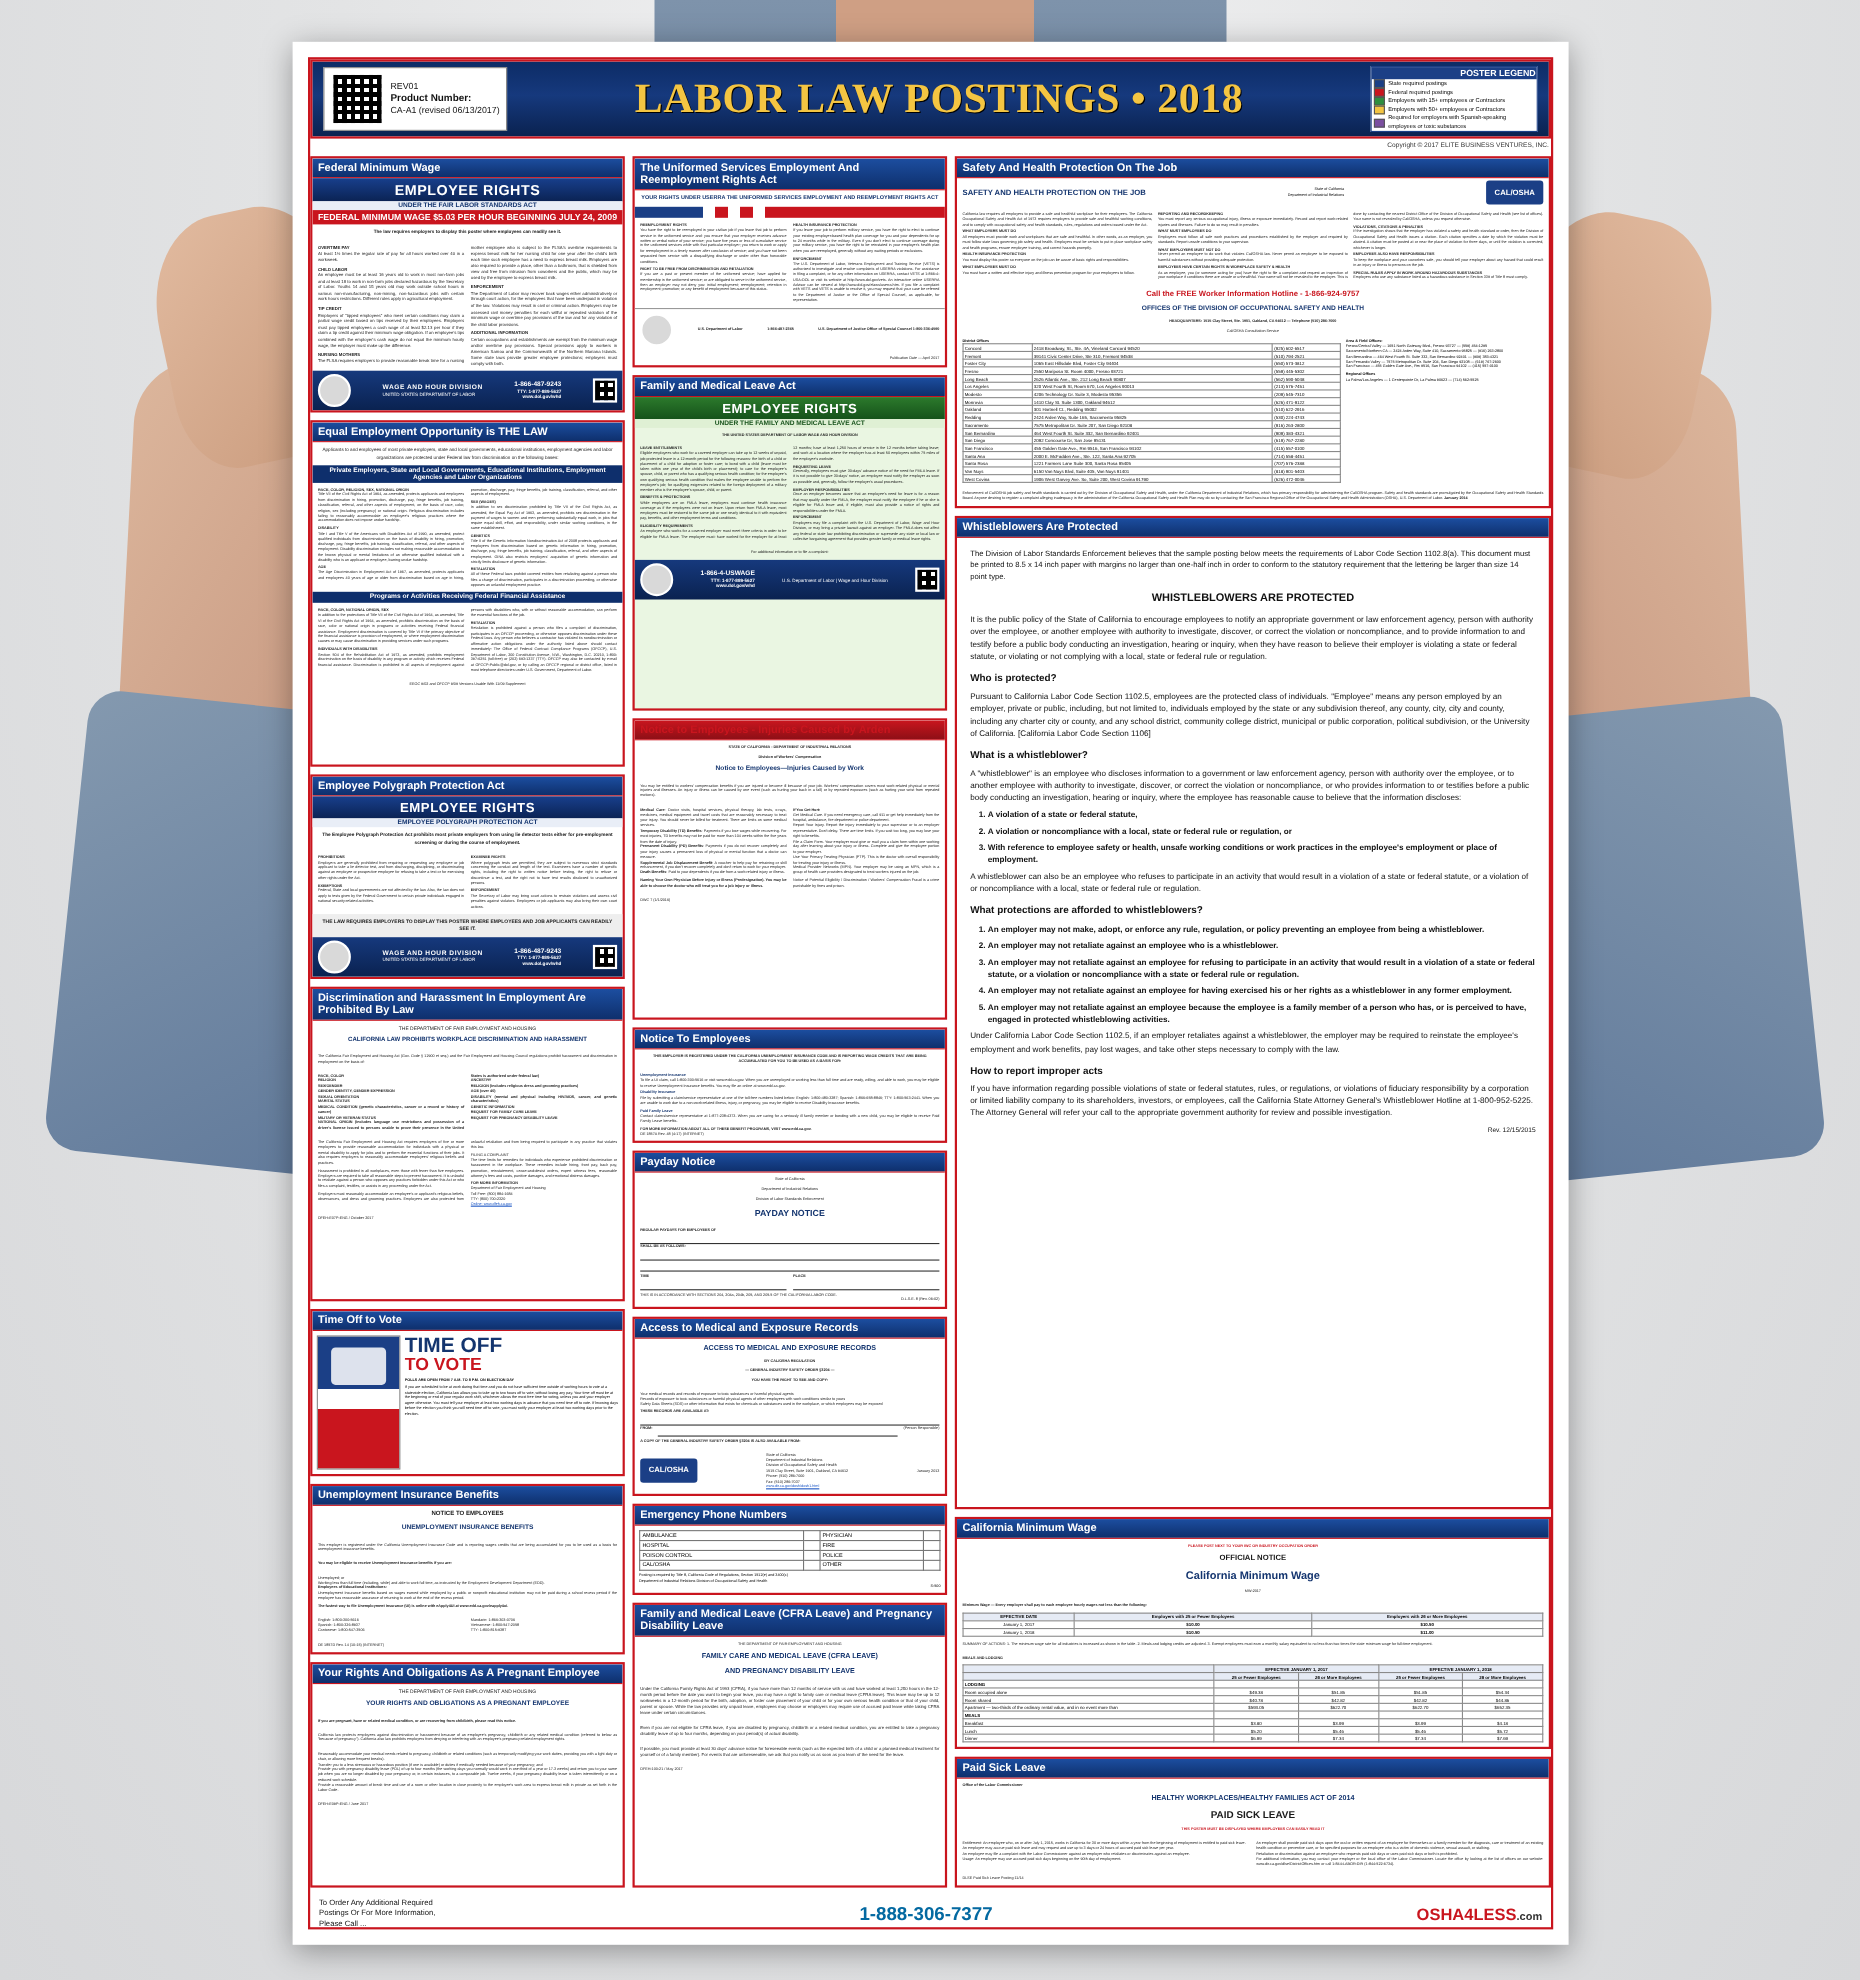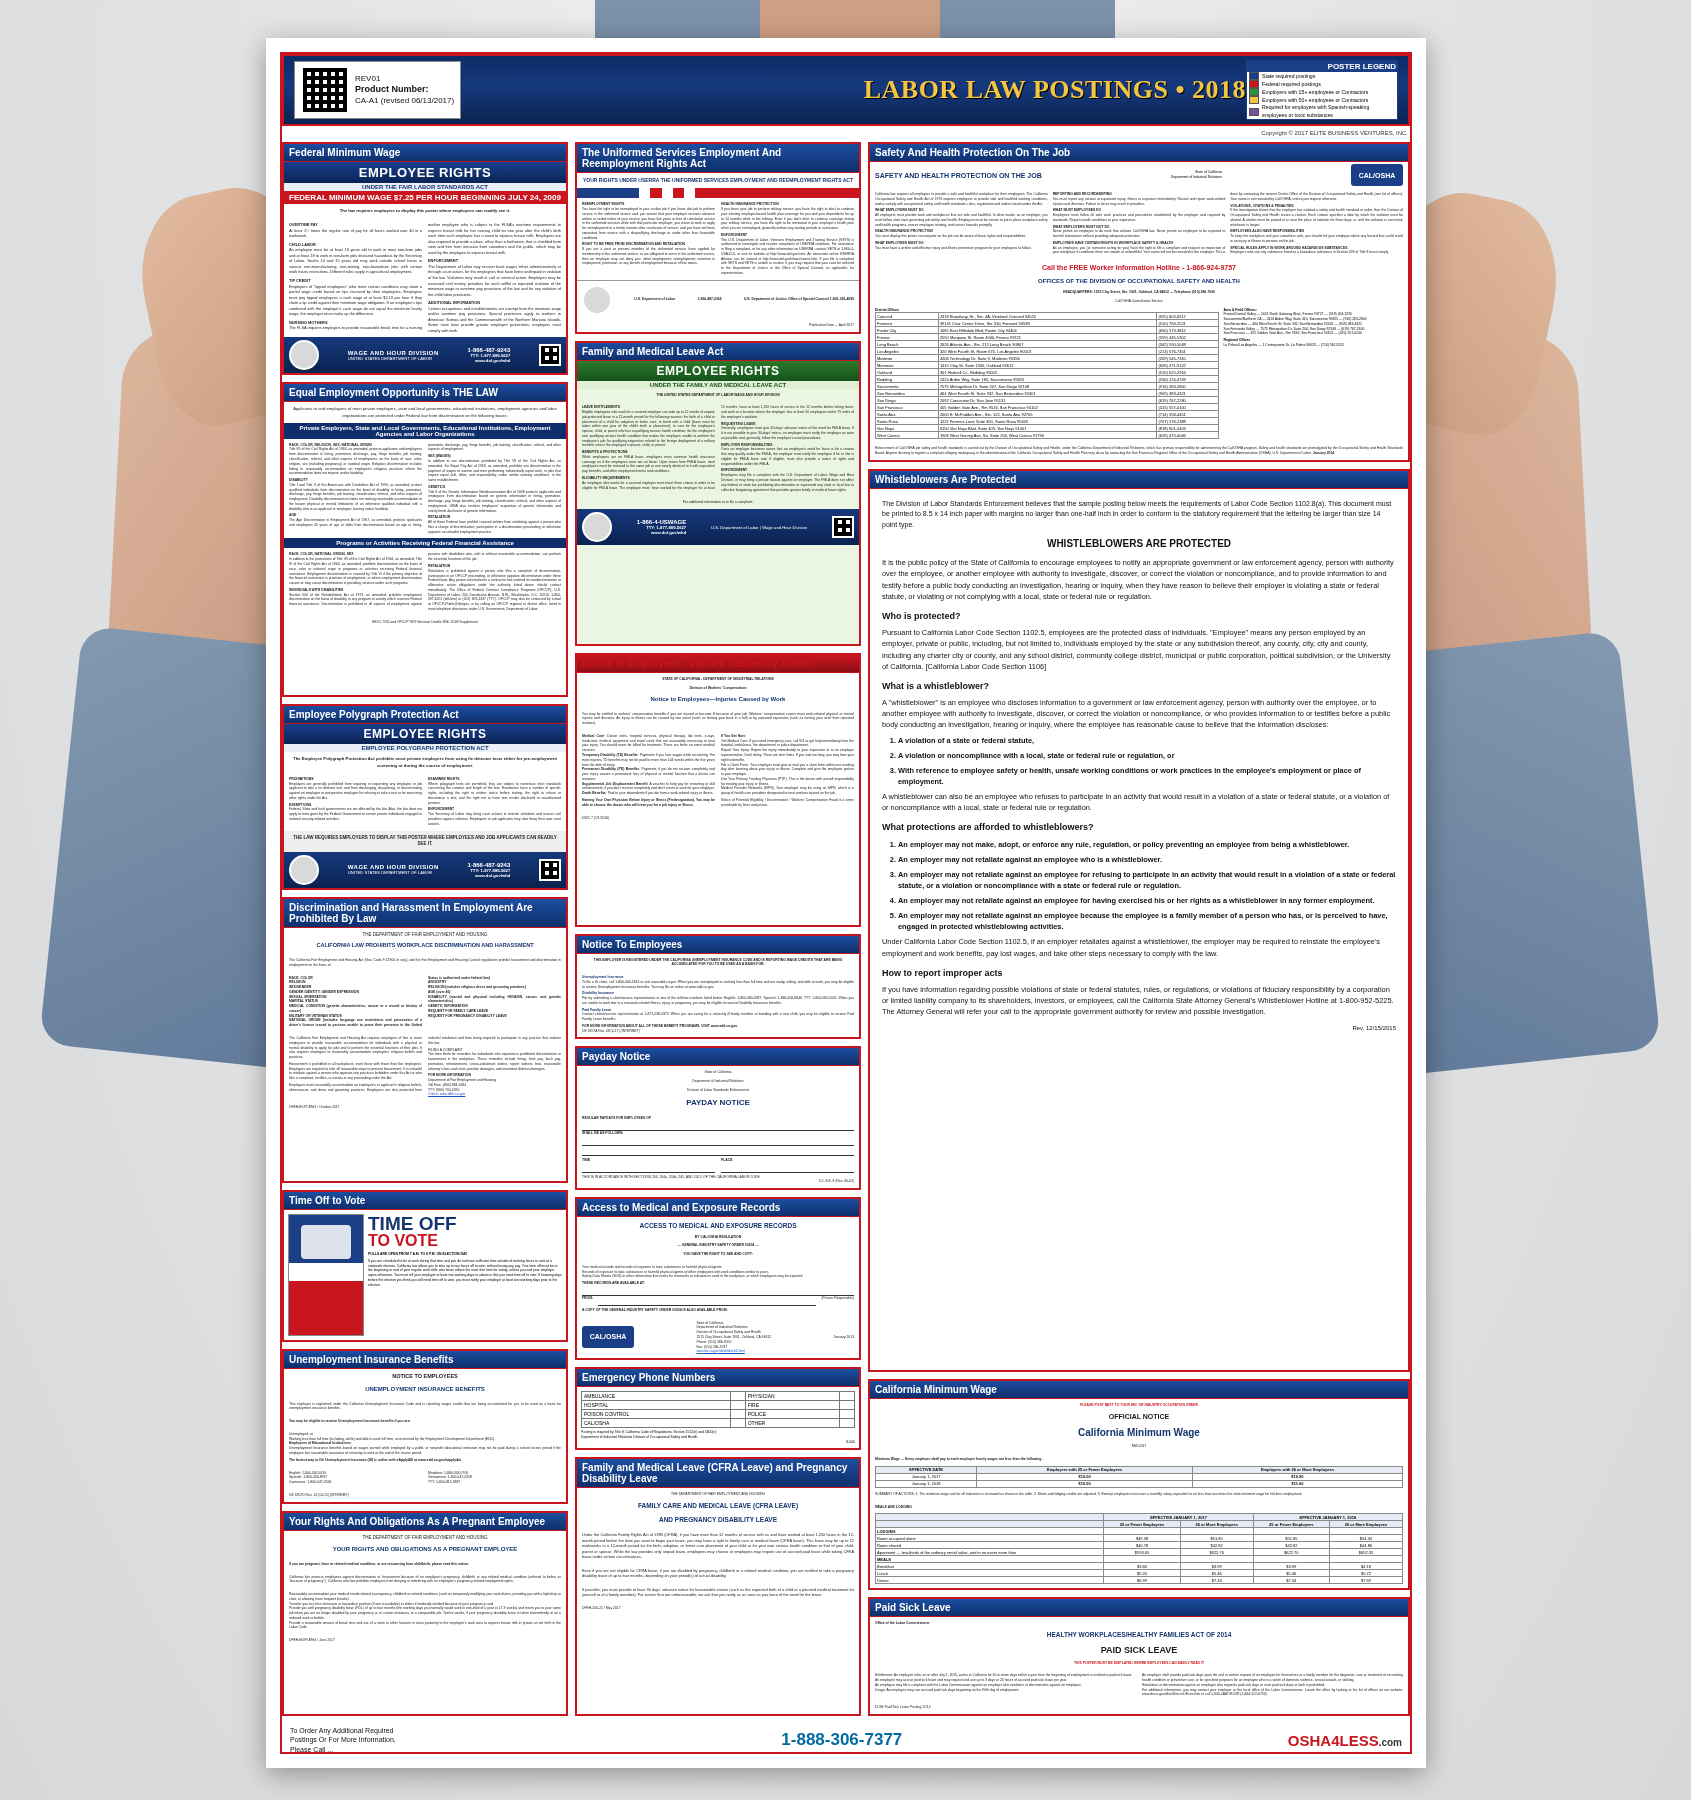--- a/index.html
+++ b/index.html
@@ -60,23 +60,23 @@
     border:2px solid #c9151e;box-sizing:border-box;
   }
   
   #header{
     position:absolute;left:16px;top:16px;right:16px;height:72px;
     background:linear-gradient(180deg,#0d2c66 0%,#16397d 45%,#0a2250 100%);
     border:2px solid #c9151e;box-sizing:border-box;
     display:flex;align-items:center;
   }
   #title{
-    flex:1;text-align:right;color:#f4c542;
+    flex:1;text-align:center;color:#f4c542;
     font-family:"Liberation Serif", serif;font-weight:bold;
-    font-size:26px;letter-spacing:.5px;
+    font-size:38px;letter-spacing:.5px;
     text-shadow:1px 1px 0 #000;
   }
   .qr{width:44px;height:44px;background:
      repeating-linear-gradient(90deg,#000 0 4px,#fff 4px 8px),
      repeating-linear-gradient(0deg,#000 0 4px,transparent 4px 8px);
      background-blend-mode:multiply;border:2px solid #fff;}
   #prodbox{
     margin-left:10px;background:#fff;border:1px solid #888;
     padding:4px 6px;display:flex;gap:6px;align-items:center;
   }
@@ -213,21 +213,21 @@
  <div id="copyright">Copyright © 2017 ELITE BUSINESS VENTURES, INC.</div>
 
  <div id="grid">
 
   <div class="col">
 
     <div class="card" style="flex:0 0 auto">
       <div class="card-h">Federal Minimum Wage</div>
       <div class="banner-emp">EMPLOYEE RIGHTS</div>
       <div class="banner-sub">UNDER THE FAIR LABOR STANDARDS ACT</div>
-      <div class="redbar">FEDERAL MINIMUM WAGE  $7.25 PER HOUR  BEGINNING JULY 24, 2009</div>
+      <div class="redbar">FEDERAL MINIMUM WAGE  $5.03 PER HOUR  BEGINNING JULY 24, 2009</div>
       <div class="card-body center" style="font-size:4.2px;font-weight:bold">The law requires employers to display this poster where employees can readily see it.</div>
       <div class="card-body cols2 tiny">
         <div><span class="b">OVERTIME PAY</span><br><span>At least 1½ times the regular rate of pay for all hours worked over 40 in a workweek.</span></div>
         <div style="margin-top:3px"><span class="b">CHILD LABOR</span><br><span>An employee must be at least 16 years old to work in most non-farm jobs and at least 18 to work in non-farm jobs declared hazardous by the Secretary of Labor. Youths 14 and 15 years old may work outside school hours in various non-manufacturing, non-mining, non-hazardous jobs with certain work hours restrictions. Different rules apply in agricultural employment.</span></div>
         <div style="margin-top:3px"><span class="b">TIP CREDIT</span><br><span>Employers of "tipped employees" who meet certain conditions may claim a partial wage credit based on tips received by their employees. Employers must pay tipped employees a cash wage of at least $2.13 per hour if they claim a tip credit against their minimum wage obligation. If an employee's tips combined with the employer's cash wage do not equal the minimum hourly wage, the employer must make up the difference.</span></div>
         <div style="margin-top:3px"><span class="b">NURSING MOTHERS</span><br><span>The FLSA requires employers to provide reasonable break time for a nursing mother employee who is subject to the FLSA's overtime requirements to express breast milk for her nursing child for one year after the child's birth each time such employee has a need to express breast milk. Employers are also required to provide a place, other than a bathroom, that is shielded from view and free from intrusion from coworkers and the public, which may be used by the employee to express breast milk.</span></div>
         <div style="margin-top:3px"><span class="b">ENFORCEMENT</span><br><span>The Department of Labor may recover back wages either administratively or through court action, for the employees that have been underpaid in violation of the law. Violations may result in civil or criminal action. Employers may be assessed civil money penalties for each willful or repeated violation of the minimum wage or overtime pay provisions of the law and for any violation of the child labor provisions.</span></div>
         <div style="margin-top:3px"><span class="b">ADDITIONAL INFORMATION</span><br><span>Certain occupations and establishments are exempt from the minimum wage and/or overtime pay provisions. Special provisions apply to workers in American Samoa and the Commonwealth of the Northern Mariana Islands. Some state laws provide greater employee protections; employers must comply with both.</span></div>
       </div>
       <div class="dol-footer">

